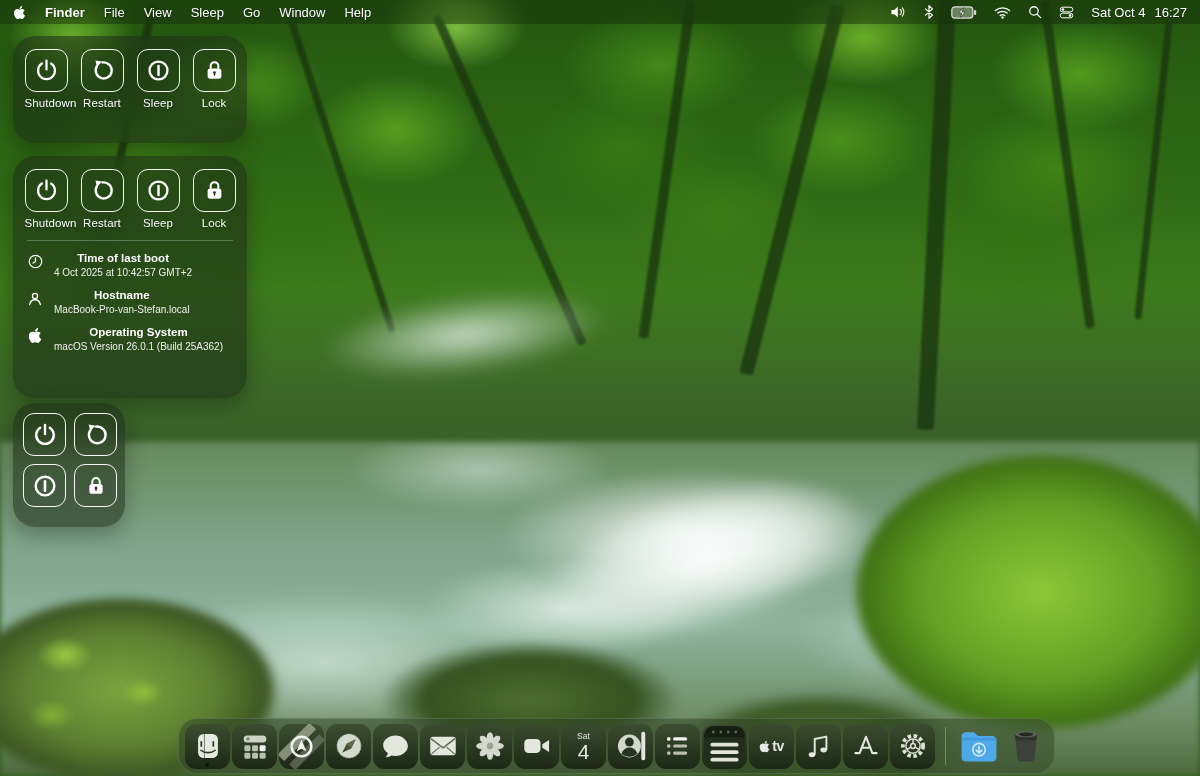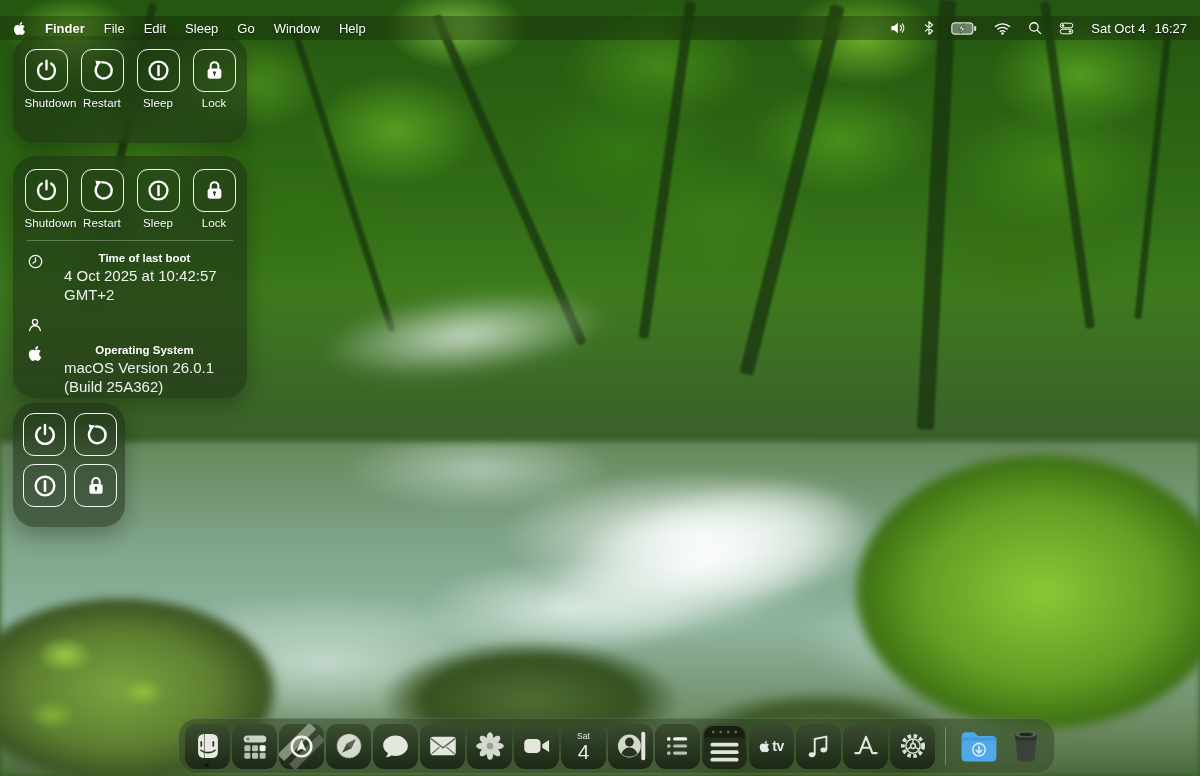--- a/index.html
+++ b/index.html
@@ -64,21 +64,21 @@
   .fg-rock1 { left:380px; top:640px; width:300px; height:120px; filter:blur(4px);
     background:radial-gradient(closest-side, #4e6d33, #35511f 70%, rgba(53,81,31,0)); }
   .fg-rock2 { left:680px; top:690px; width:280px; height:110px; filter:blur(4px);
     background:radial-gradient(closest-side, #5a7a3c, #3a5724 70%, rgba(58,87,36,0)); }
   .cascade { left:540px; top:490px; width:330px; height:140px; filter:blur(7px); transform:rotate(-16deg);
     background:radial-gradient(closest-side, rgba(255,255,255,.95), rgba(240,248,244,.6) 60%, rgba(255,255,255,0)); }
   .stream-top { left:320px; top:295px; width:290px; height:80px; filter:blur(8px); transform:rotate(-7deg);
     background:radial-gradient(closest-side, rgba(235,245,240,.8), rgba(255,255,255,0)); }
 
   
-  .menubar { position:absolute; left:0; top:16px; width:100%; height:24px;
+  .menubar { position:absolute; left:0; top:0; width:100%; height:24px;
     background:rgba(16,32,10,.35); backdrop-filter:blur(12px);
     display:flex; align-items:center; padding:0 13px; color:#fff; font-size:13px;
     text-shadow:0 1px 2px rgba(0,0,0,.45); z-index:10; }
   .menubar .left { display:flex; align-items:center; gap:19px; }
   .menubar .menu-item { cursor:default; }
   .menubar .app-menu { font-weight:700; }
   .menubar .right { margin-left:auto; display:flex; align-items:center; gap:17px; }
   .menubar svg { display:block; }
   .clock { display:flex; gap:9px; font-size:13px;justify-content:space-between; }
 
@@ -92,21 +92,21 @@
   .pwr-wrap { width:43px; text-align:center; }
   .pwr-btn { width:43px; height:43px; border:1.6px solid rgba(255,255,255,.95); border-radius:11px;
     display:flex; align-items:center; justify-content:center; cursor:pointer; }
   .pwr-label { font-size:11.5px; margin-top:5px; color:#fff; letter-spacing:.1px;
     text-shadow:0 1px 2px rgba(0,0,0,.35); }
   .w2 .divider { height:1px; background:rgba(255,255,255,.28); margin:11px 2px 10px; }
   .info-row { display:flex; gap:9px; align-items:flex-start; margin-bottom:9px; }
   .info-row:last-child { margin-bottom:0; }
   .info-icon { width:20px; display:flex; justify-content:center; padding-top:2px; flex:0 0 20px; }
   .info-title { font-size:11.5px; font-weight:700; line-height:1.3;text-align:center; }
-  .info-value { font-size:15px; line-height:1.3; color:#f0f2ed;margin-left:10px; }
+  .info-value { font-size:10px; line-height:1.3; color:#f0f2ed; }
   .grid2 { display:grid; grid-template-columns:43px 43px; gap:8px; }
 
   
   .dock { position:absolute; left:178px; top:718px; height:56px;
     background:rgba(44,62,36,.42); backdrop-filter:blur(14px);
     border:1px solid rgba(255,255,255,.12); border-radius:19px;
     display:flex; align-items:center; padding:8px 6px; gap:2px; z-index:10; }
   .tile { width:45px; height:45px; border-radius:11px; position:relative;
     display:flex; align-items:center; justify-content:center; cursor:pointer; flex:0 0 45px;
     background:linear-gradient(180deg, rgba(58,76,48,.92), rgba(26,37,20,.94)); }
@@ -149,21 +149,21 @@
 
   <div class="menubar">
     <div class="left">
       <span>
         <svg width="13" height="15" viewBox="0 0 384 512">
             <path fill="#fff" d="M318.7 268.7c-.2-36.7 16.4-64.4 50-84.8-18.8-26.9-47.2-41.7-84.7-44.6-35.5-2.8-74.3 20.7-88.5 20.7-15 0-49.4-19.7-76.4-19.7C63.3 140.3 4 184.8 4 273.5q0 39.3 14.4 81.2c12.8 36.7 59 126.7 107.2 125.2 25.2-.6 43-17.9 75.8-17.9 31.8 0 48.3 17.9 76.4 17.9 48.6-.7 90.4-82.5 102.6-119.3-65.2-30.7-61.7-90-61.7-91.9zm-56.6-164.2c27.3-32.4 24.8-61.9 24-72.5-24.1 1.4-52 16.4-67.9 34.9-17.5 19.8-27.8 44.3-25.6 71.9 26.1 2 49.9-11.4 69.5-34.3z"></path>
           </svg>
       </span>
       <span class="menu-item app-menu">Finder</span>
       <span class="menu-item">File</span>
-      <span class="menu-item">Edit</span>
+      <span class="menu-item">View</span>
       <span class="menu-item">Sleep</span>
       <span class="menu-item">Go</span>
       <span class="menu-item">Window</span>
       <span class="menu-item">Help</span>
     </div>
     <div class="right">
       <span>
         <svg width="17" height="14" viewBox="0 0 24 18">
             <path fill="#fff" d="M2 6v6h4l5 4.5v-15L6 6H2z"></path>
             <path d="M14.5 5.5a5 5 0 0 1 0 7 M17.3 3.2a9 9 0 0 1 0 11.6" stroke="#fff" stroke-width="1.6" fill="none" stroke-linecap="round"></path>
@@ -306,20 +306,24 @@
         <div class="info-value">4 Oct 2025 at 10:42:57 GMT+2</div>
       </div>
     </div>
     <div class="info-row">
       <span class="info-icon">
           <svg width="18" height="18" viewBox="0 0 24 24">
             <circle cx="12" cy="8" r="3.4" stroke="#fff" stroke-width="1.7" fill="none"></circle>
             <path d="M4.8 19.5c1-4.4 3.8-6.5 7.2-6.5s6.2 2.1 7.2 6.5" stroke="#fff" stroke-width="1.7" fill="none" stroke-linecap="round"></path>
           </svg>
         </span>
+      <div>
+        <div class="info-title">Hostname</div>
+        <div class="info-value">MacBook-Pro-van-Stefan.local</div>
+      </div>
     </div>
     <div class="info-row">
       <span class="info-icon">
           <svg width="14" height="17" viewBox="0 0 384 512">
             <path fill="#fff" d="M318.7 268.7c-.2-36.7 16.4-64.4 50-84.8-18.8-26.9-47.2-41.7-84.7-44.6-35.5-2.8-74.3 20.7-88.5 20.7-15 0-49.4-19.7-76.4-19.7C63.3 140.3 4 184.8 4 273.5q0 39.3 14.4 81.2c12.8 36.7 59 126.7 107.2 125.2 25.2-.6 43-17.9 75.8-17.9 31.8 0 48.3 17.9 76.4 17.9 48.6-.7 90.4-82.5 102.6-119.3-65.2-30.7-61.7-90-61.7-91.9zm-56.6-164.2c27.3-32.4 24.8-61.9 24-72.5-24.1 1.4-52 16.4-67.9 34.9-17.5 19.8-27.8 44.3-25.6 71.9 26.1 2 49.9-11.4 69.5-34.3z"></path>
           </svg>
         </span>
       <div>
         <div class="info-title">Operating System</div>
         <div class="info-value">macOS Version 26.0.1 (Build 25A362)</div>

